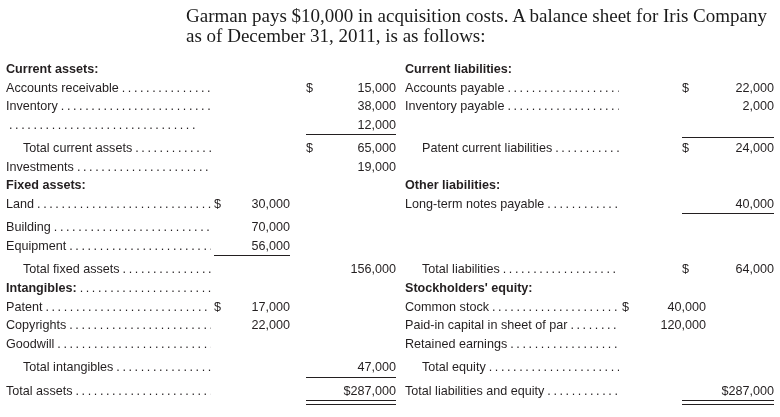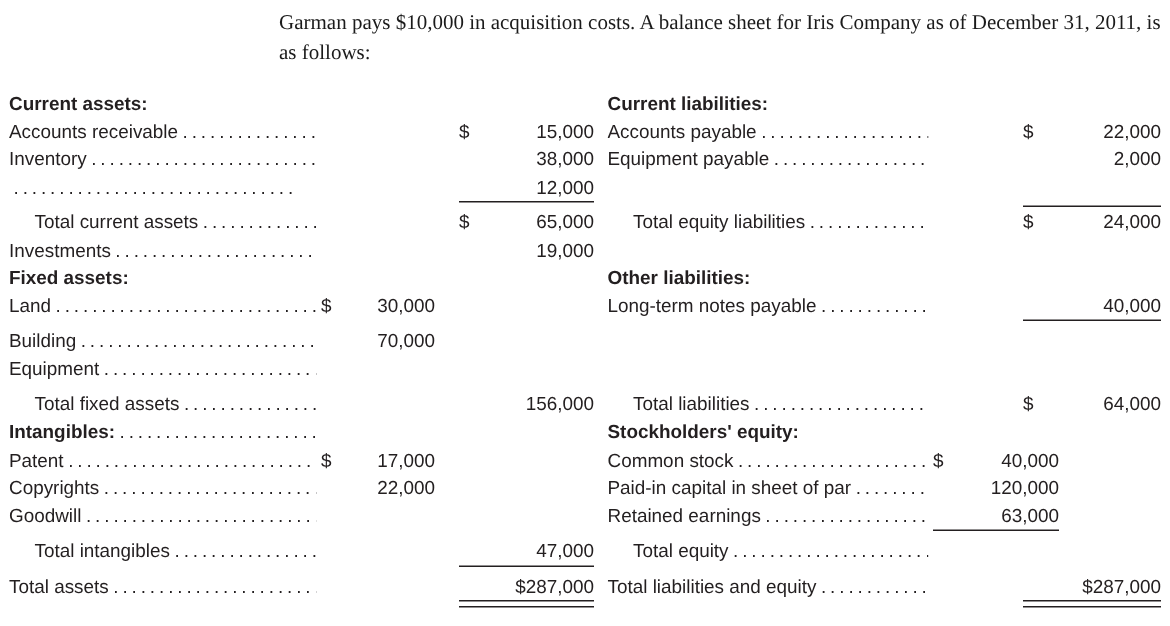--- a/index.html
+++ b/index.html
@@ -16,21 +16,21 @@
     overflow: hidden;
   }
 
   
   #intro {
     position: absolute;
     left: 186px;
     top: 6px;
     width: 588px;
     font-family: "Liberation Serif", serif;
-    font-size: 14px;
+    font-size: 19px;
     line-height: 20px;
     color: #1b1b1b;
     text-align: left;
   }
 
   
   #sheet {
     position: absolute;
     left: 0;
     top: 60px;
@@ -191,20 +191,21 @@
           <span class="txt">Building</span>
           <span class="lead">...............................</span>
         </div>
         <div class="num inner"><span>70,000</span></div>
       </div>
       <div class="row">
         <div class="lbl">
           <span class="txt">Equipment</span>
           <span class="lead">...............................</span>
         </div>
+        <div class="num inner ul"><span>56,000</span></div>
       </div>
       <div class="row gap">
         <div class="lbl">
           <span class="txt ind1">Total fixed assets</span>
           <span class="lead">...............................</span>
         </div>
         <div class="num outer"><span>156,000</span></div>
       </div>
       <div class="row">
         <div class="lbl">
@@ -256,34 +257,34 @@
       </div>
       <div class="row">
         <div class="lbl">
           <span class="txt">Accounts payable</span>
           <span class="lead">...............................</span>
         </div>
         <div class="num outer"><span class="cur">$</span><span>22,000</span></div>
       </div>
       <div class="row">
         <div class="lbl">
-          <span class="txt">Equipment payable</span>
+          <span class="txt">Inventory payable</span>
           <span class="lead">...............................</span>
         </div>
         <div class="num outer"><span>2,000</span></div>
       </div>
       <div class="row">
         <div class="lbl nolead">
           <span class="txt"></span>
           <span class="lead">...............................</span>
         </div>
       </div>
       <div class="row gap">
         <div class="lbl">
-          <span class="txt ind1">Total equity liabilities</span>
+          <span class="txt ind1">Patent current liabilities</span>
           <span class="lead">...............................</span>
         </div>
         <div class="num outer topline"><span class="cur">$</span><span>24,000</span></div>
       </div>
       <div class="row">
         <div class="lbl nolead">
           <span class="txt"></span>
           <span class="lead">...............................</span>
         </div>
       </div>
@@ -337,21 +338,20 @@
           <span class="txt">Paid-in capital in sheet of par</span>
           <span class="lead">...............................</span>
         </div>
         <div class="num inner"><span>120,000</span></div>
       </div>
       <div class="row">
         <div class="lbl">
           <span class="txt">Retained earnings</span>
           <span class="lead">...............................</span>
         </div>
-        <div class="num inner ul"><span>63,000</span></div>
       </div>
       <div class="row gap">
         <div class="lbl">
           <span class="txt ind1">Total equity</span>
           <span class="lead">...............................</span>
         </div>
       </div>
       <div class="row gap">
         <div class="lbl">
           <span class="txt">Total liabilities and equity</span>

